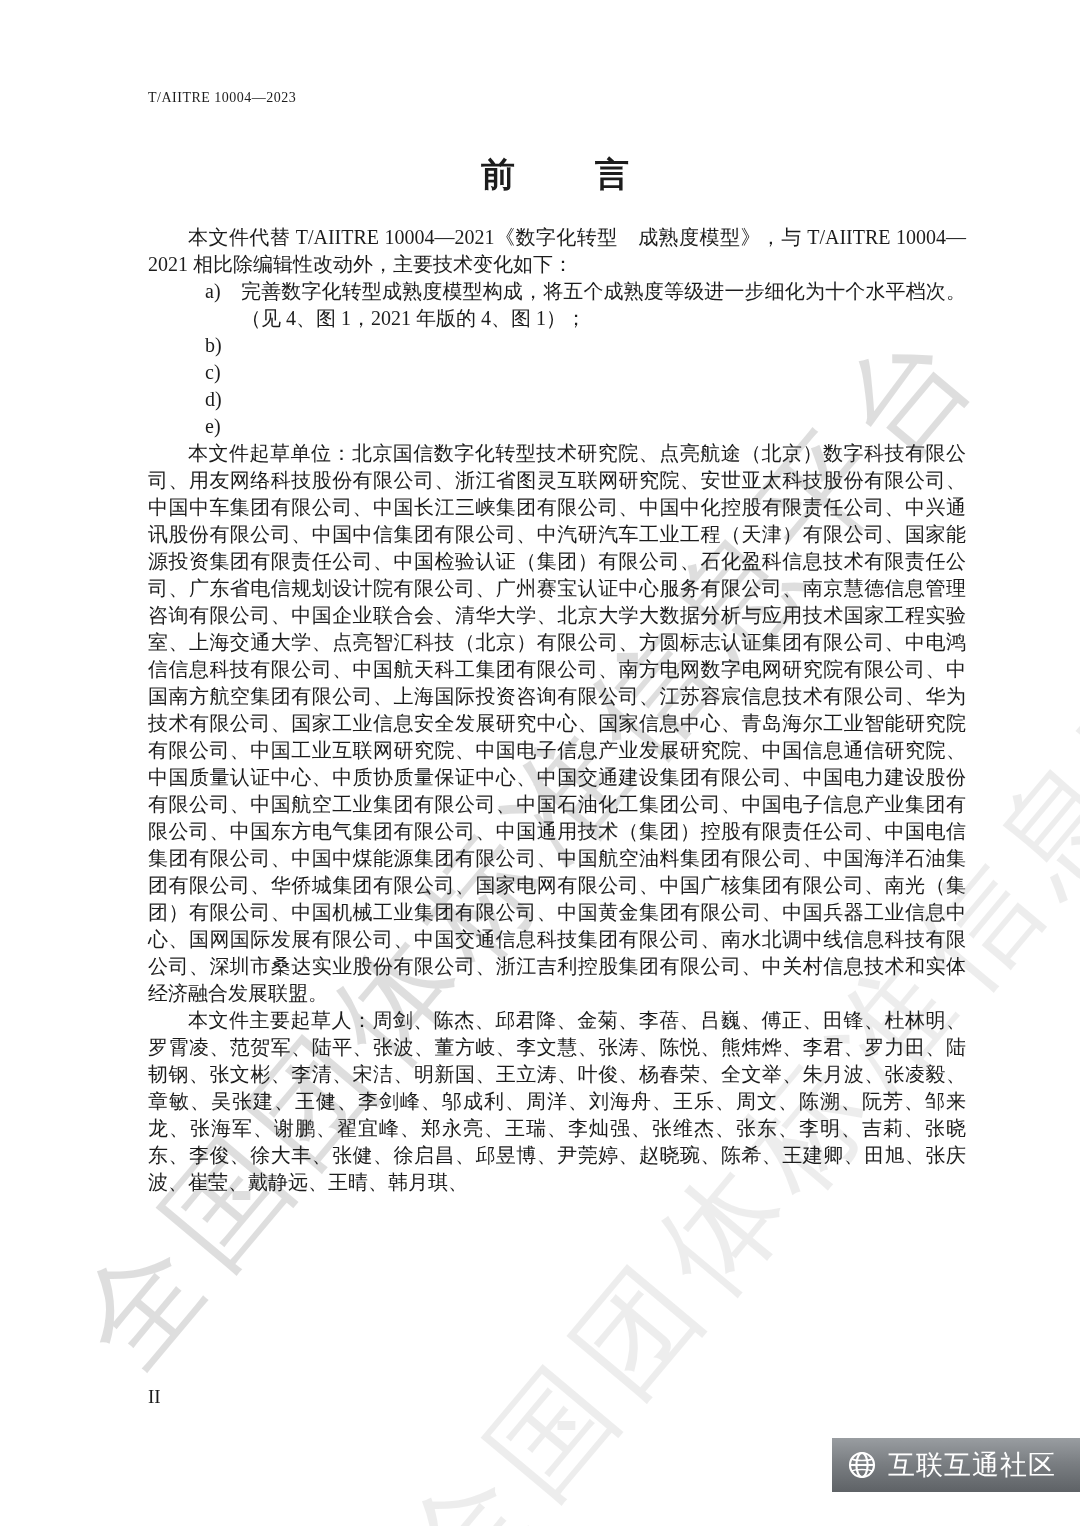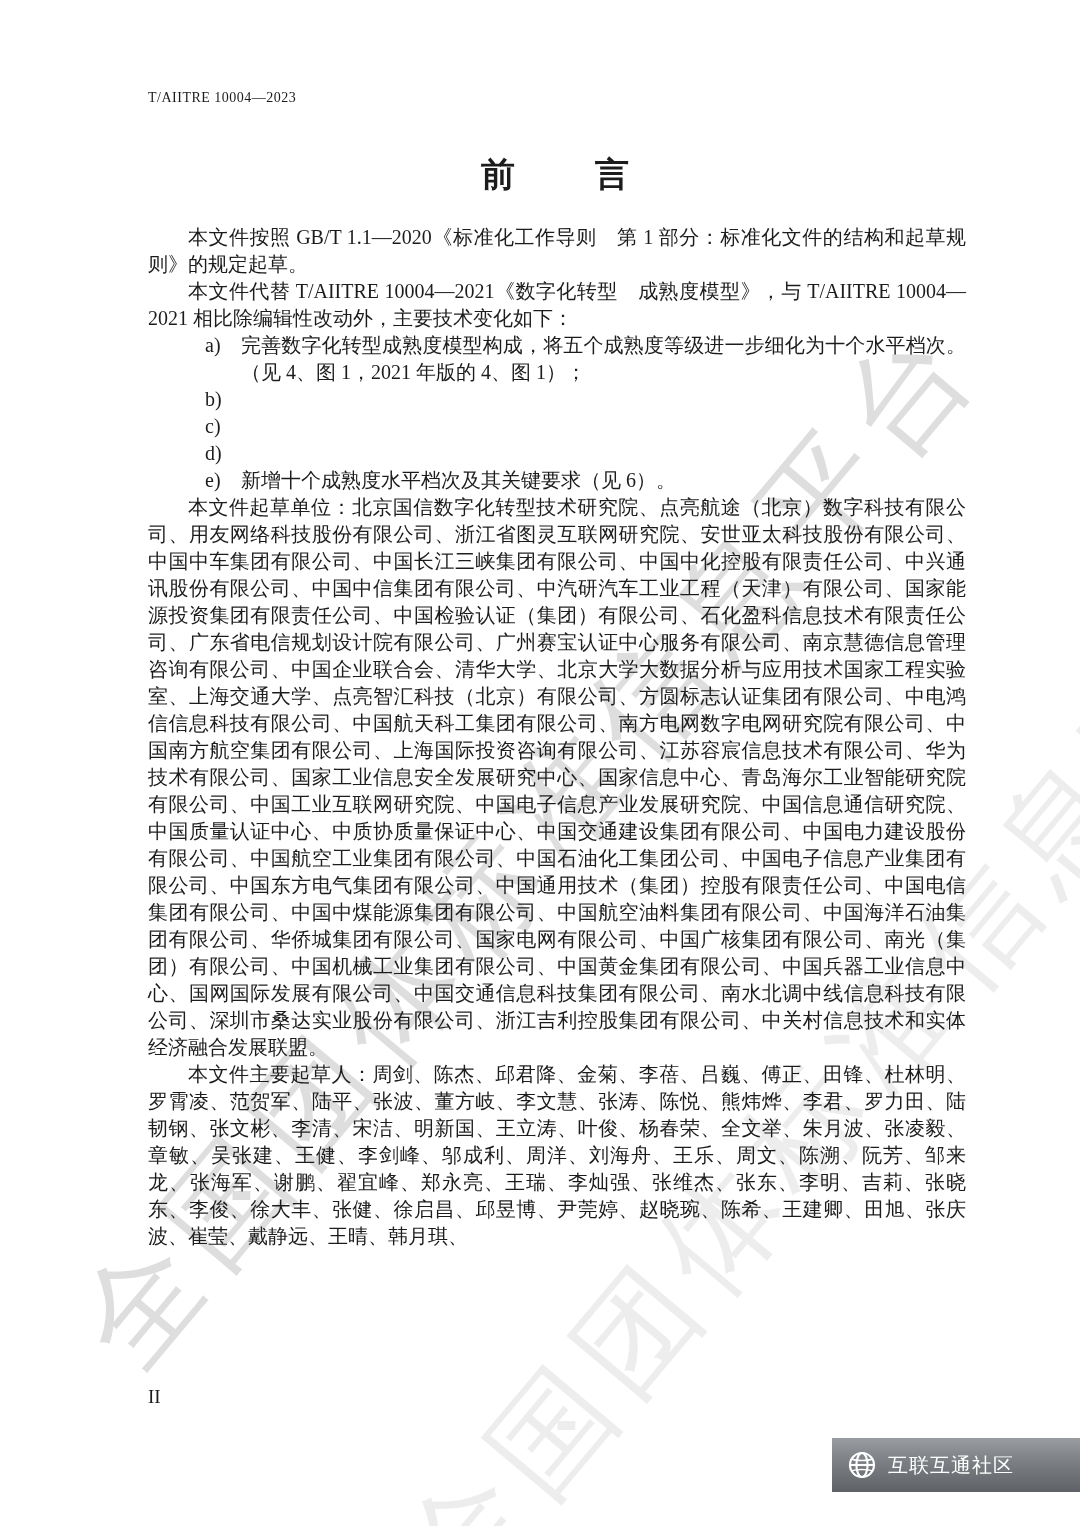--- a/index.html
+++ b/index.html
@@ -84,62 +84,60 @@
     width: 248px;
     height: 54px;
     z-index: 3;
     display: flex;
     align-items: center;
     gap: 10px;
     padding-left: 14px;
     background: linear-gradient(180deg, #999da1 0%, #7b7f83 45%, #5e6266 100%);
     color: #ffffff;
     font-family: "Liberation Sans", "DejaVu Sans", sans-serif;
-    font-size: 20px;
+    font-size: 27px;
     letter-spacing: 1px;
   }
   .badge .globe { flex: 0 0 auto; display: block; }
 </style>
 </head>
 <body>
 
 <div class="page">
 
   <div class="watermark">
     <div class="wm-line wm-line-1">全国团体标准信息平台</div>
     <div class="wm-line wm-line-2">全国团体标准信息平台</div>
   </div>
 
   <div class="content">
 
     <div class="doc-number">T/AIITRE 10004—2023</div>
 
     <h1 class="title">前　　言</h1>
 
-    <p class="para">本文件按照 GB/T 1.1—2020《标准化工作导则　第 1 部分：标准化文件的结构和起草规则》的规定起草。</p>
 
     <p class="para">本文件代替 T/AIITRE 10004—2021《数字化转型　成熟度模型》，与 T/AIITRE 10004—2021 相比除编辑性改动外，主要技术变化如下：</p>
 
     <div class="changes-list">
       <div class="list-item">
         <span class="list-label">a)</span>
         <span class="list-text">完善数字化转型成熟度模型构成，将五个成熟度等级进一步细化为十个水平档次。（见 4、图 1，2021 年版的 4、图 1）；</span>
       </div>
       <div class="list-item">
         <span class="list-label">b)</span>
       </div>
       <div class="list-item">
         <span class="list-label">c)</span>
       </div>
       <div class="list-item">
         <span class="list-label">d)</span>
       </div>
       <div class="list-item">
         <span class="list-label">e)</span>
-        <span class="list-text">新增十个成熟度水平档次及其关键要求（见 6）。</span>
       </div>
     </div>
 
 
     <p class="para">本文件起草单位：北京国信数字化转型技术研究院、点亮航途（北京）数字科技有限公司、用友网络科技股份有限公司、浙江省图灵互联网研究院、安世亚太科技股份有限公司、中国中车集团有限公司、中国长江三峡集团有限公司、中国中化控股有限责任公司、中兴通讯股份有限公司、中国中信集团有限公司、中汽研汽车工业工程（天津）有限公司、国家能源投资集团有限责任公司、中国检验认证（集团）有限公司、石化盈科信息技术有限责任公司、广东省电信规划设计院有限公司、广州赛宝认证中心服务有限公司、南京慧德信息管理咨询有限公司、中国企业联合会、清华大学、北京大学大数据分析与应用技术国家工程实验室、上海交通大学、点亮智汇科技（北京）有限公司、方圆标志认证集团有限公司、中电鸿信信息科技有限公司、中国航天科工集团有限公司、南方电网数字电网研究院有限公司、中国南方航空集团有限公司、上海国际投资咨询有限公司、江苏容宸信息技术有限公司、华为技术有限公司、国家工业信息安全发展研究中心、国家信息中心、青岛海尔工业智能研究院有限公司、中国工业互联网研究院、中国电子信息产业发展研究院、中国信息通信研究院、中国质量认证中心、中质协质量保证中心、中国交通建设集团有限公司、中国电力建设股份有限公司、中国航空工业集团有限公司、中国石油化工集团公司、中国电子信息产业集团有限公司、中国东方电气集团有限公司、中国通用技术（集团）控股有限责任公司、中国电信集团有限公司、中国中煤能源集团有限公司、中国航空油料集团有限公司、中国海洋石油集团有限公司、华侨城集团有限公司、国家电网有限公司、中国广核集团有限公司、南光（集团）有限公司、中国机械工业集团有限公司、中国黄金集团有限公司、中国兵器工业信息中心、国网国际发展有限公司、中国交通信息科技集团有限公司、南水北调中线信息科技有限公司、深圳市桑达实业股份有限公司、浙江吉利控股集团有限公司、中关村信息技术和实体经济融合发展联盟。</p>
 
     <p class="para para-drafters">本文件主要起草人：周剑、陈杰、邱君降、金菊、李蓓、吕巍、傅正、田锋、杜林明、罗霄凌、范贺军、陆平、张波、董方岐、李文慧、张涛、陈悦、熊炜烨、李君、罗力田、陆韧钢、张文彬、李清、宋洁、明新国、王立涛、叶俊、杨春荣、全文举、朱月波、张凌毅、章敏、吴张建、王健、李剑峰、邬成利、周洋、刘海舟、王乐、周文、陈溯、阮芳、邹来龙、张海军、谢鹏、翟宜峰、郑永亮、王瑞、李灿强、张维杰、张东、李明、吉莉、张晓东、李俊、徐大丰、张健、徐启昌、邱昱博、尹莞婷、赵晓琬、陈希、王建卿、田旭、张庆波、崔莹、戴静远、王晴、韩月琪、</p>
 
   </div>
 

